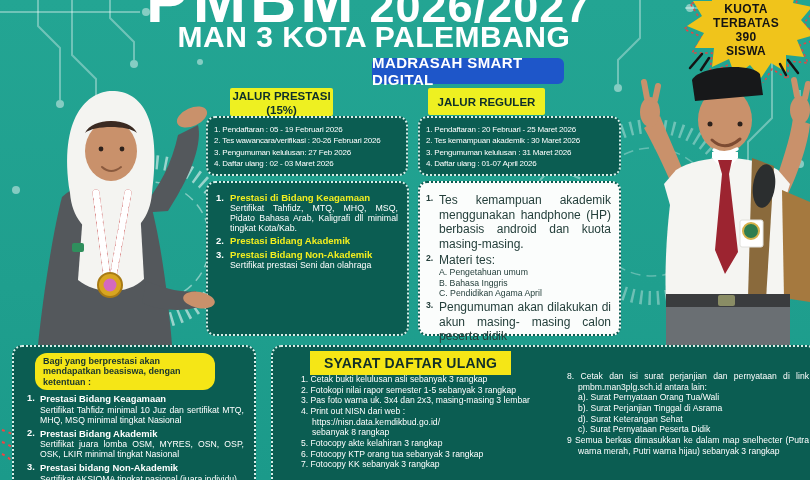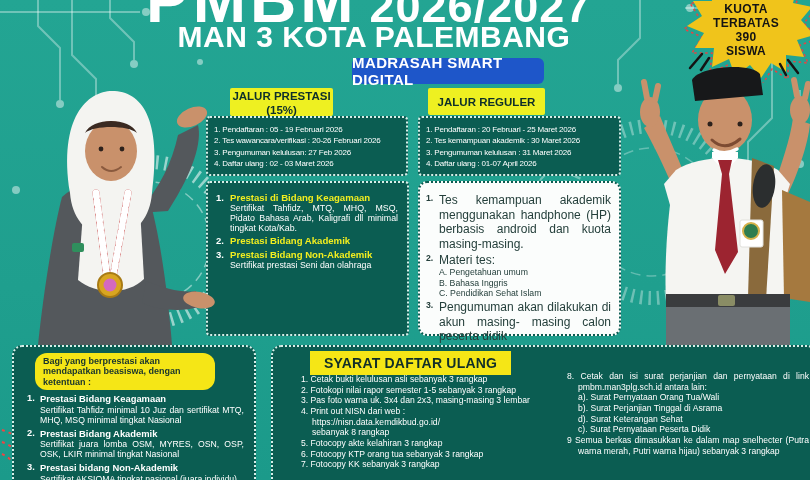--- a/index.html
+++ b/index.html
@@ -14,38 +14,38 @@
   
   .deco { position:absolute; left:0; top:0; pointer-events:none; }
 
   
   .title-row { position:absolute; top:-37px; left:146px; display:flex; align-items:baseline; gap:12px;
                color:#fff; font-weight:800; white-space:nowrap; }
   .pmbm  { font-size:64px; letter-spacing:4px; }
   .year  { font-size:45px; letter-spacing:1px; }
   .school-line { position:absolute; top:20px; left:0; width:734px; text-align:center;
                  padding-left:14px; color:#fff; font-weight:800; font-size:30px; letter-spacing:0.5px; }
-  .tagline-badge { position:absolute; left:352px; top:58px; width:192px; height:26px;
+  .tagline-badge { position:absolute; left:372px; top:58px; width:192px; height:26px;
                    background:#1e56c9; border-radius:6px; display:flex; align-items:center; justify-content:center;
                    color:#fff; font-weight:800; font-size:15px; letter-spacing:0.4px; }
 
   
   .quota-wrap { position:absolute; left:676px; top:-22px; width:140px; height:105px; }
   .quota-text { position:absolute; left:18px; top:24px; width:104px; text-align:center;
                 font-weight:800; font-size:12px; line-height:1.18; color:#141414; letter-spacing:0.3px; }
 
   
   .yhdr { position:absolute; background:#eef021; color:#0e2f2a; font-weight:800; text-align:center;
           border-radius:2px; }
   .jp-header { left:230px; top:88px; width:103px; height:28px; font-size:11.5px; line-height:1.2; padding-top:2px; }
   .jr-header { left:428px; top:88px; width:117px; height:27px; font-size:11.5px;
                display:flex; align-items:center; justify-content:center; }
 
   
-  .dbox { position:absolute; background:#0b5d52; border:2px dotted #d8efe9; border-radius:4px; color:#fff; }
+  .dbox { position:absolute; background:#0b5d52; border:2px dotted #d8efe9; border-radius:9px; color:#fff; }
   .jp-box { left:206px; top:116px; width:202px; height:60px; padding:6px 4px 4px 6px; }
   .jr-box { left:418px; top:116px; width:203px; height:60px; padding:6px 4px 4px 6px; }
   .sched-line { font-size:8px; line-height:1.42; letter-spacing:-0.2px; white-space:nowrap; }
 
   .prestasi-box { left:206px; top:181px; width:203px; height:155px; padding:9px 7px 4px 5px; }
   .p-item { display:flex; margin-bottom:2px; }
   .p-num  { flex:none; width:17px; padding-left:3px; font-weight:bold; font-size:9.5px; line-height:1.2; }
   .p-title{ color:#f2ee1f; font-weight:bold; font-size:9.6px; line-height:1.18; }
   .p-body { color:#fff; font-size:8.8px; line-height:1.14; text-align:justify; padding-right:2px; }
 
@@ -197,21 +197,21 @@
     <div class="r-item">
       <span class="r-num">1.</span>
       <div class="r-text">Tes kemampuan akademik menggunakan handphone (HP) berbasis android dan kuota masing-masing.</div>
     </div>
     <div class="r-item">
       <span class="r-num">2.</span>
       <div>
         <div class="r-text">Materi tes:</div>
         <div class="r-sub">A. Pengetahuan umum</div>
         <div class="r-sub">B. Bahasa Inggris</div>
-        <div class="r-sub">C. Pendidikan Sehat Islam</div>
+        <div class="r-sub">C. Pendidikan Agama April</div>
       </div>
     </div>
     <div class="r-item">
       <span class="r-num">3.</span>
       <div class="r-text">Pengumuman akan dilakukan di akun masing- masing calon peserta didik</div>
     </div>
     <div class="r-item">
       <span class="r-num">4.</span>
       <div class="r-text">Daftar ulang membawa semua berkas persyaratan ke MAN 3 Palembang</div>
     </div>

